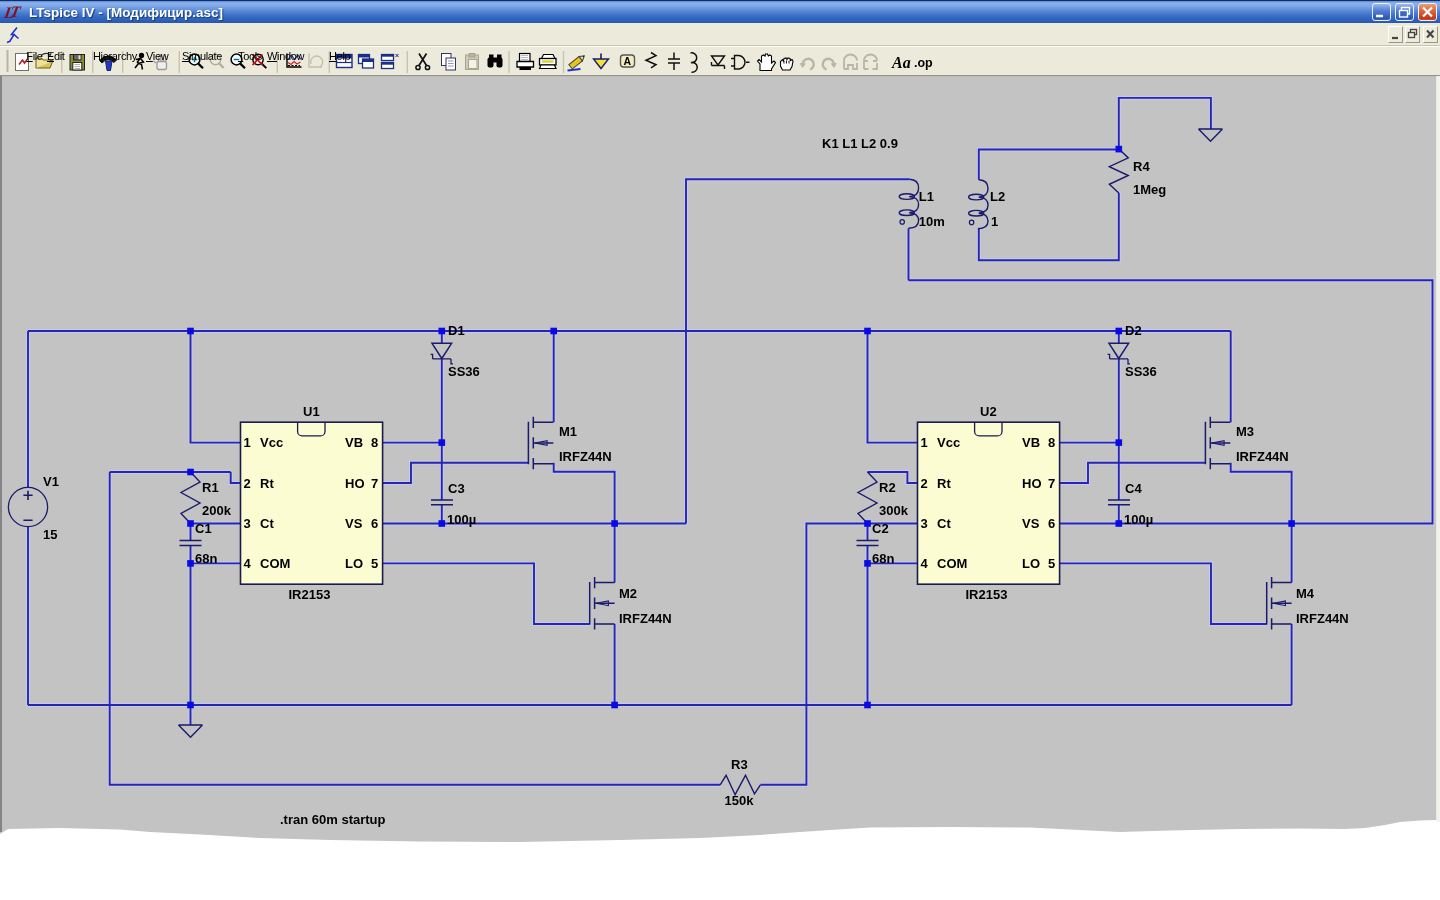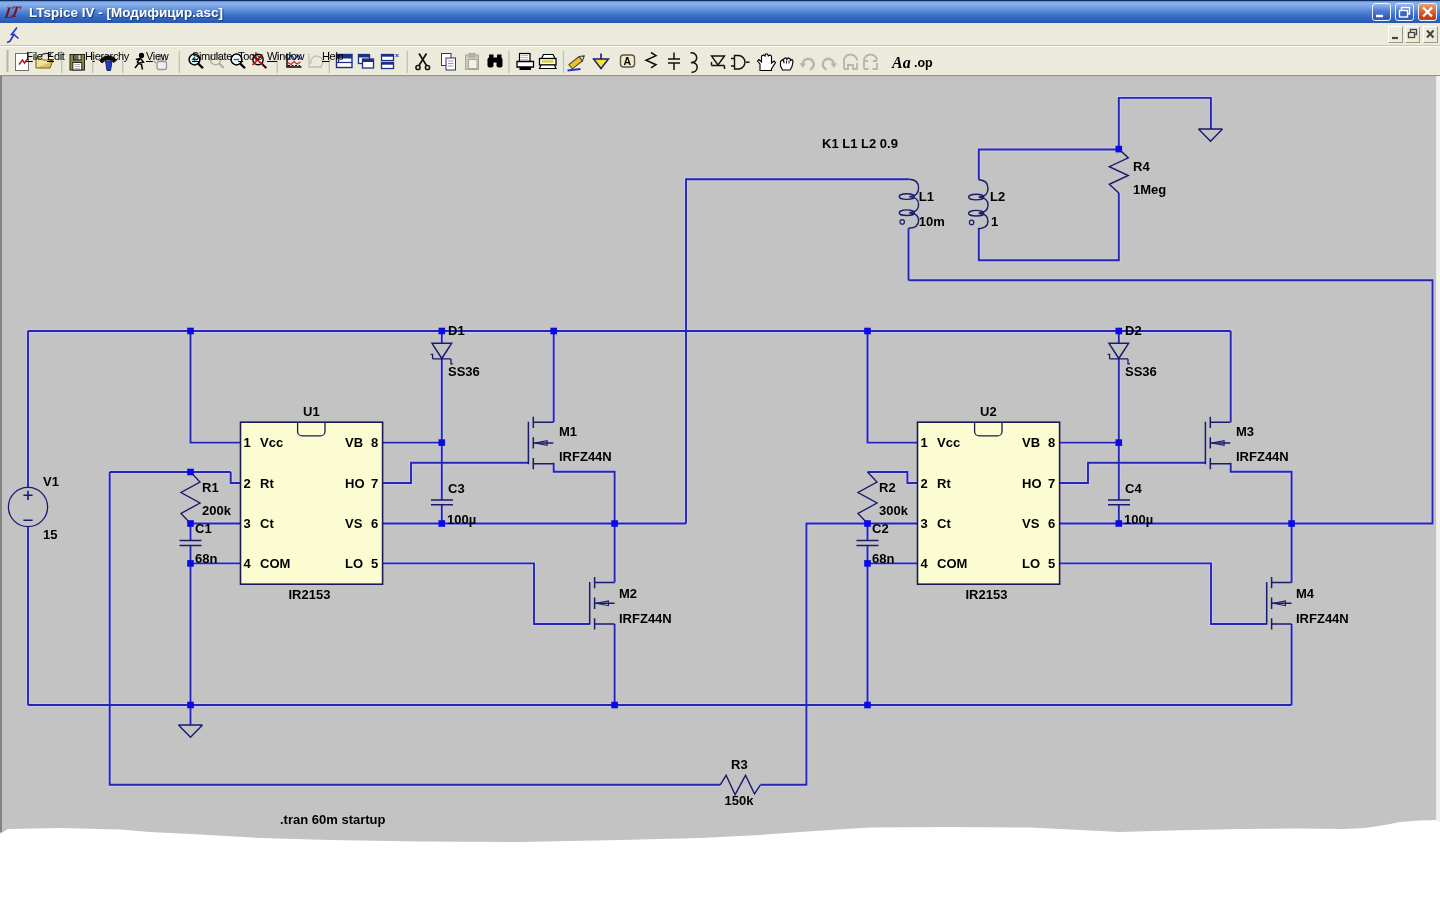--- a/index.html
+++ b/index.html
@@ -47,26 +47,26 @@
     <svg width="17" height="16">
       <path d="M4,3.5 L13,12.5 M13,3.5 L4,12.5" stroke="#fff" stroke-width="2.2"></path>
     </svg>
   </div>
 <div id="menubar">
 <svg width="24" height="23" style="position:absolute;left:0;top:0">
       <path d="M10,18 L14,11.5 H11.5 L17,4.5 M14,11.5 L18.5,15.5 M7,19.5 l3.5,-1.5" stroke="#2233cc" stroke-width="1.6" fill="none"></path>
     </svg>
 <span style="left:26.3px"><u>F</u>ile</span>
 <span style="left:47px"><u>E</u>dit</span>
-<span style="left:85px">H<u>i</u>erarchy</span>
+<span style="left:93px">H<u>i</u>erarchy</span>
 <span style="left:146px"><u>V</u>iew</span>
-<span style="left:192px"><u>S</u>imulate</span>
+<span style="left:182px"><u>S</u>imulate</span>
 <span style="left:238px"><u>T</u>ools</span>
 <span style="left:267px"><u>W</u>indow</span>
-<span style="left:322px"><u>H</u>elp</span>
+<span style="left:329px"><u>H</u>elp</span>
 </div>
 <div class="mdibtn" style="left:1388px;">
     <svg width="13" height="15">
       <path d="M3,11 H9" stroke="#444" stroke-width="2.2"></path>
     </svg>
   </div>
 <div class="mdibtn" style="left:1404.5px;">
     <svg width="13" height="15">
       <rect x="4.5" y="2.5" width="6" height="5" fill="none" stroke="#444" stroke-width="1.3"></rect>
       <rect x="2.5" y="5.5" width="6" height="5" fill="#eceadb" stroke="#444" stroke-width="1.3"></rect>

